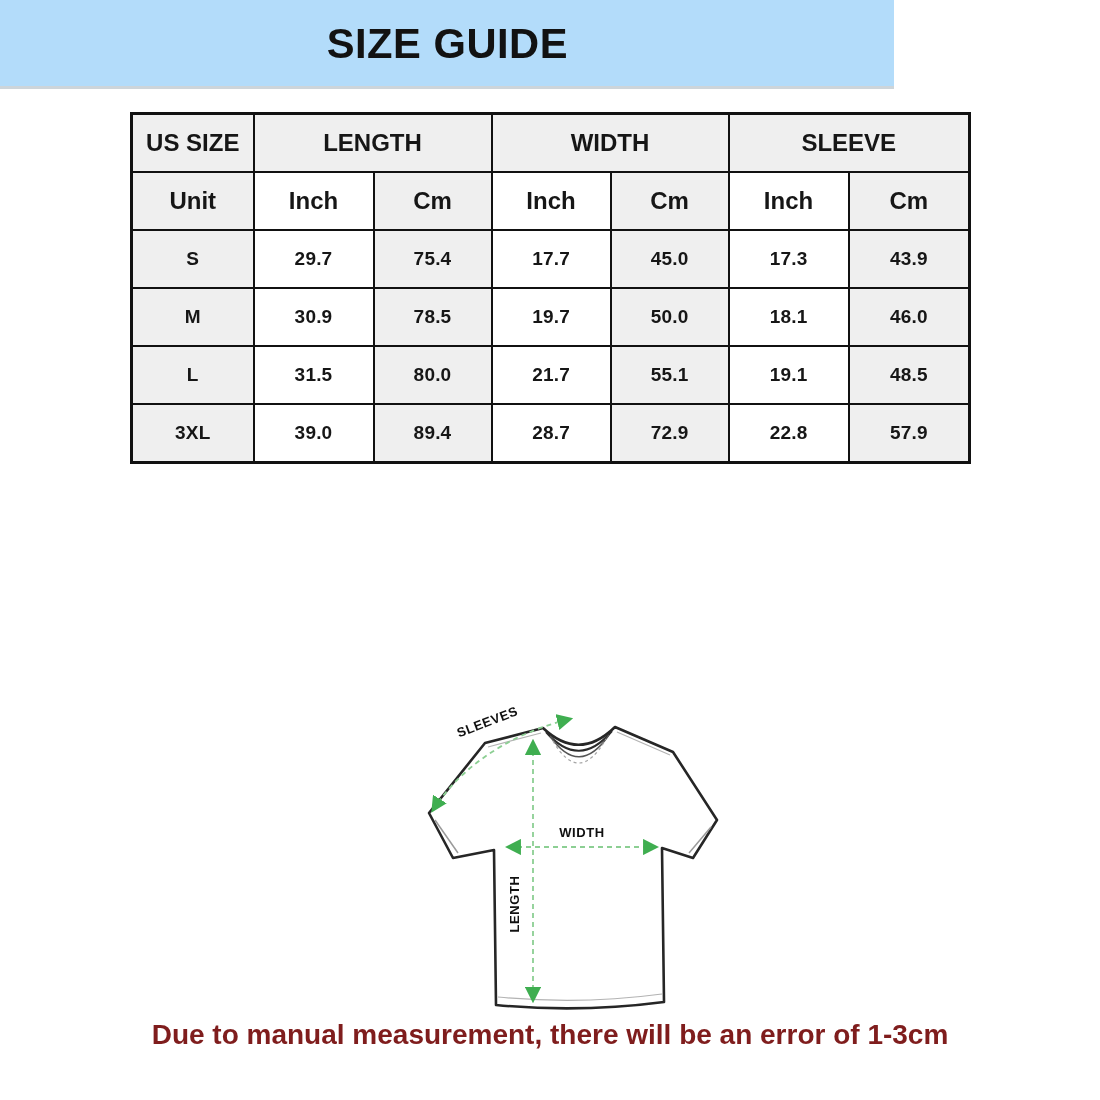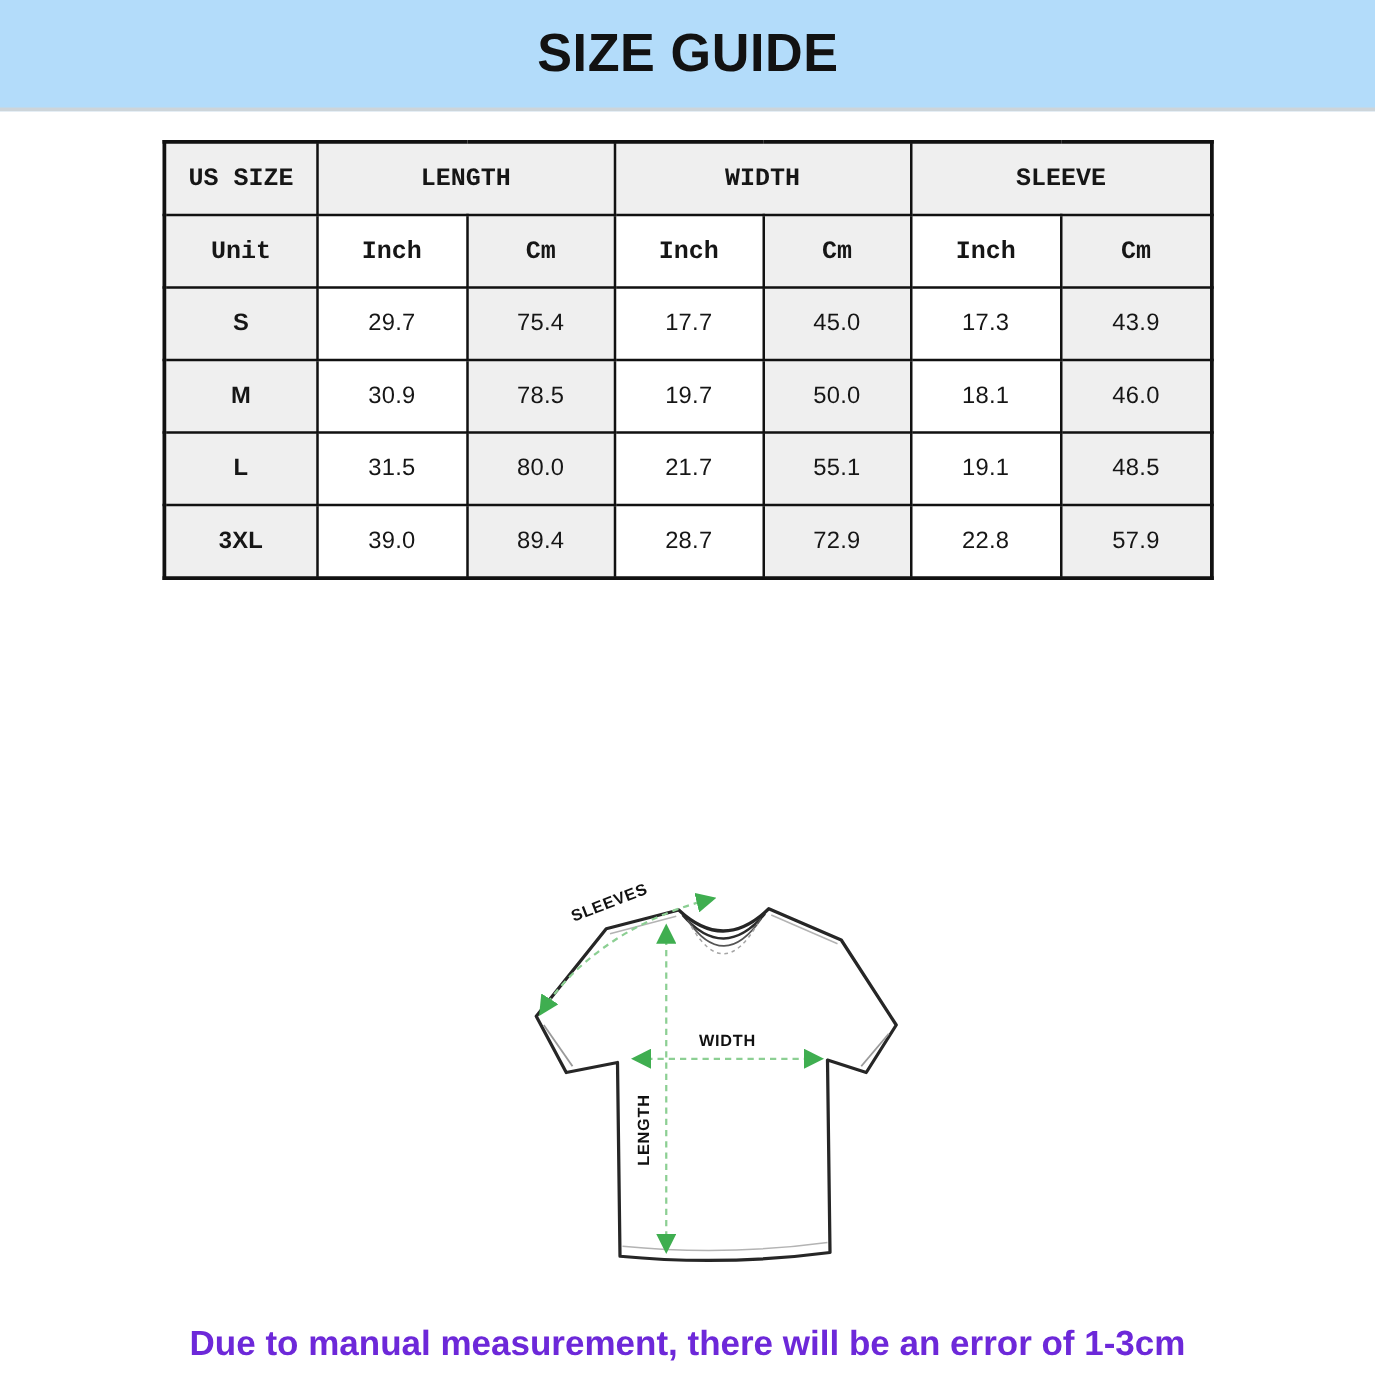--- a/index.html
+++ b/index.html
@@ -2,51 +2,51 @@
 <html><head>
 <meta charset="utf-8">
 <style>
   html,body{margin:0;padding:0;}
   body{
     width:1100px;height:1100px;position:relative;background:#ffffff;
     font-family:"Liberation Sans", sans-serif;overflow:hidden;
   }
   
   .banner{
-    position:absolute;left:0;top:0;width:1100px;height:86px;
+    position:absolute;left:0;top:0;width:894px;height:86px;
     background:#b3dcfa;border-bottom:3px solid #cdd5da;
     display:flex;align-items:center;justify-content:center;
   }
   .banner-title{
     font-size:43px;font-weight:700;color:#121212;letter-spacing:0.5px;
     transform:scaleX(0.97);
   }
   
   .table-wrap{position:absolute;left:130px;top:112px;}
   table.size-table{
     border-collapse:collapse;table-layout:fixed;width:838px;
     border:3px solid #111111;
   }
   .size-table th,.size-table td{
     border:2px solid #111111;text-align:center;vertical-align:middle;
     height:56px;padding:0;color:#161616;
   }
-  .size-table th{font-size:20px;font-weight:700;font-family:Liberation Mono, monospace;}
-  .size-table td{font-size:19px;font-weight:400;letter-spacing:0.2px;}
+  .size-table th{font-size:24px;font-weight:700;}
+  .size-table td{font-size:19px;font-weight:700;letter-spacing:0.2px;}
   .size-table td.sz{font-weight:700;}
   .g{background:#efefef;}
   .w{background:#ffffff;}
   
   .shirt-svg{position:absolute;left:390px;top:680px;}
   .meas{fill:none;stroke:#8ccf93;stroke-width:1.8;stroke-dasharray:5 4;}
   .diag-label{font-family:"Liberation Sans",sans-serif;font-size:13px;font-weight:700;fill:#111;letter-spacing:0.6px;}
   
   .footnote{
     position:absolute;left:0;top:1019px;width:1100px;text-align:center;
-    font-size:28px;font-weight:700;color:#6d28d9;margin-top:40px;
+    font-size:28px;font-weight:700;color:#7f1d1d;
   }
 </style>
 </head>
 <body>
 
 <div class="banner">
   <div class="banner-title">SIZE GUIDE</div>
 </div>
 
 <div class="table-wrap">

